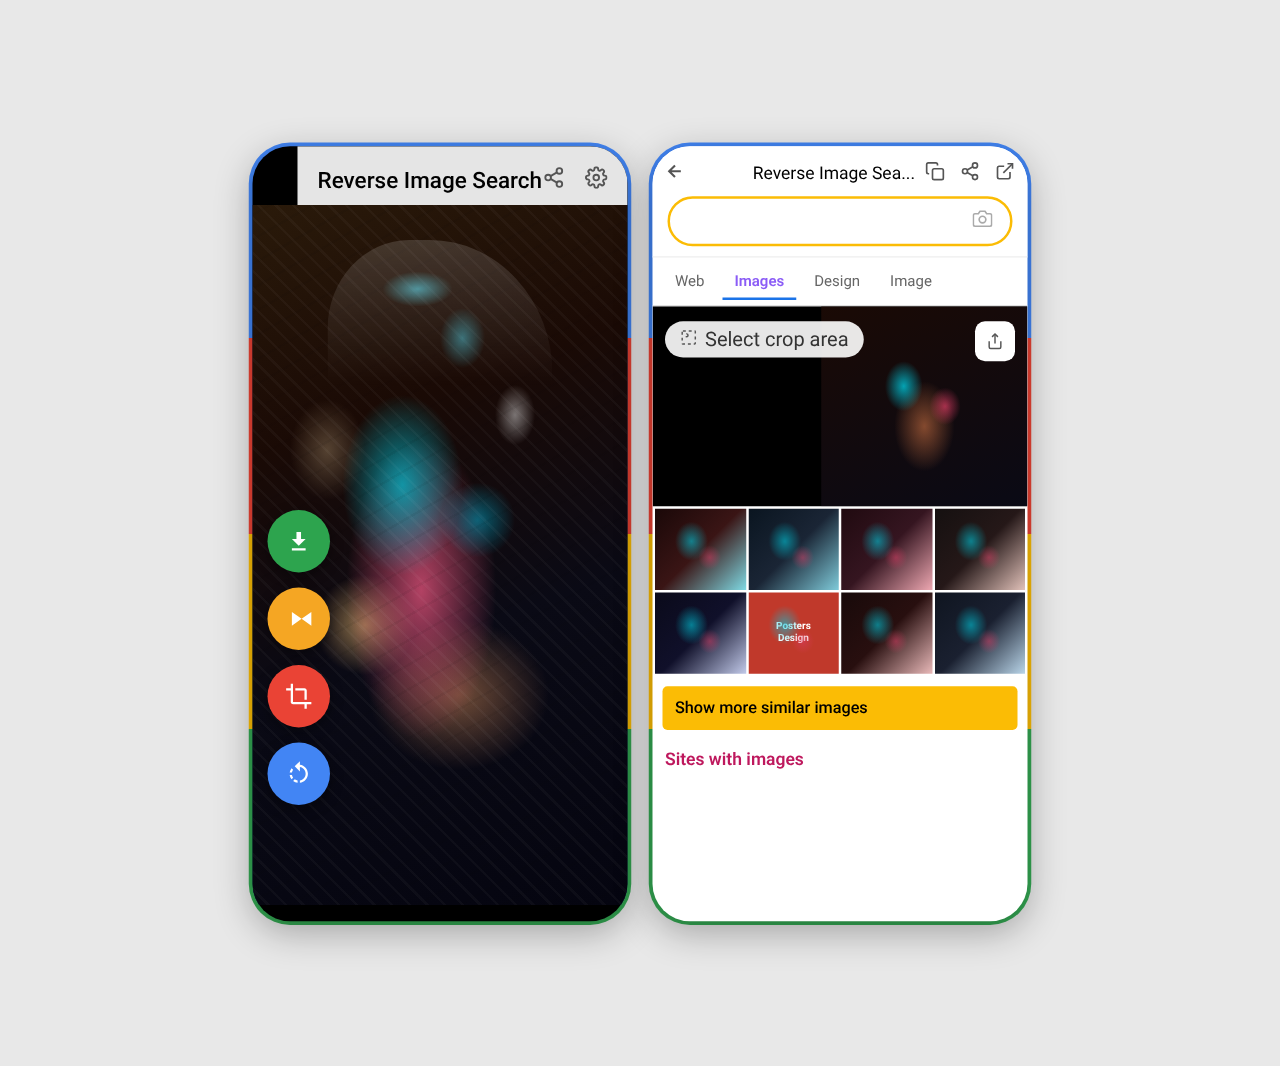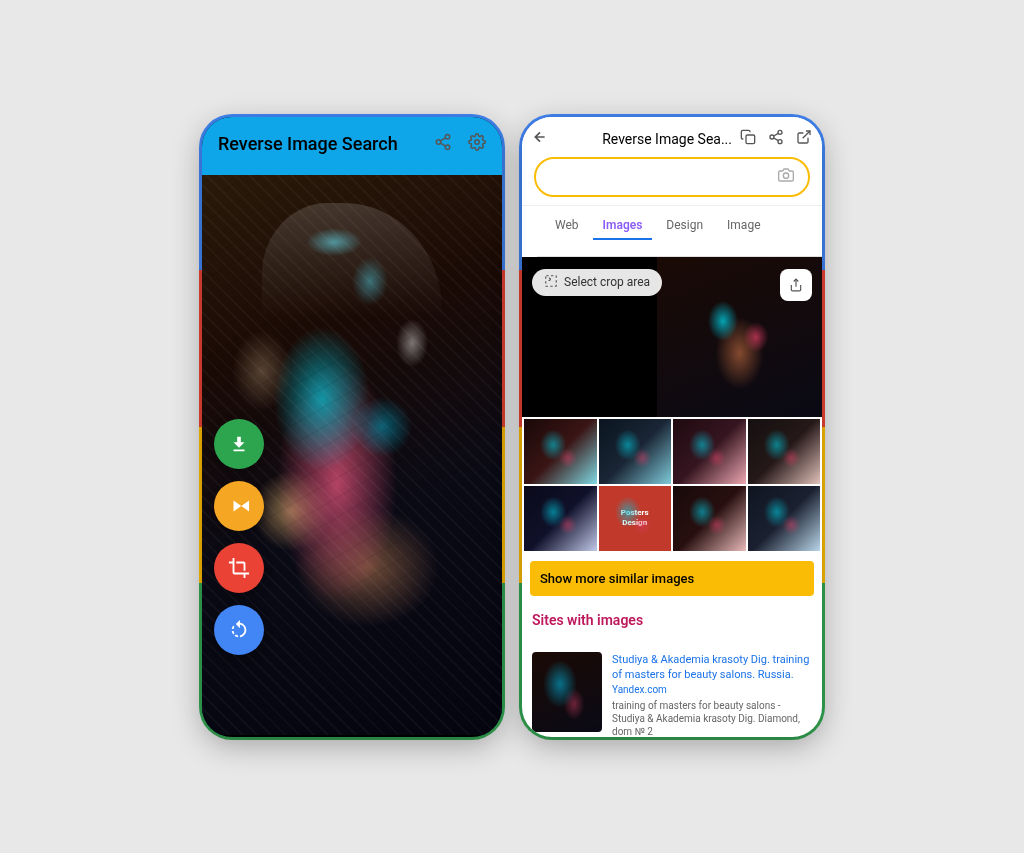--- a/index.html
+++ b/index.html
@@ -26,27 +26,28 @@
       position: relative;
       background: white;
       box-shadow: 0 8px 30px rgba(0,0,0,0.3);
     }
 
     
     .phone1 {
       background: #000;
     }
     .phone1-header {
-      background: #0ea5e9;
-      padding: 16px 16px 20px;
+      background: #e5e5e5;
+      padding: 16px 16px 8px;
       display: flex;
       align-items: center;
       justify-content: space-between;
       position: relative;
       z-index: 2;
+      margin-left: 36px;
     }
     .phone1-title {
       font-size: 18px;
       font-weight: 500;
       color: #000;
     }
     .phone1-icons {
       display: flex;
       gap: 16px;
       align-items: center;
@@ -173,23 +174,22 @@
     }
     .camera-icon {
       color: #aaa;
       font-size: 16px;
     }
 
     
     .search-tabs {
       display: flex;
       gap: 4px;
-      padding: 6px 8px 16px;
+      padding: 6px 8px 4px;
       border-bottom: 1px solid #e0e0e0;
-      margin-left: 15px;
     }
     .tab {
       padding: 6px 10px;
       font-size: 12px;
       color: #666;
       cursor: pointer;
       border-bottom: 2px solid transparent;
     }
     .tab.active {
       color: #8b5cf6;
@@ -225,21 +225,21 @@
     .crop-toolbar {
       position: absolute;
       top: 12px;
       left: 10px;
       background: rgba(255,255,255,0.9);
       border-radius: 20px;
       padding: 5px 12px;
       display: flex;
       align-items: center;
       gap: 6px;
-      font-size: 12px;
+      font-size: 16px;
       color: #333;
       justify-content: flex-end;
     }
     .share-btn-overlay {
       position: absolute;
       top: 12px;
       right: 10px;
       background: white;
       border-radius: 8px;
       width: 32px;
@@ -520,27 +520,19 @@
           </div>
           <div class="grid-cell grid-color-7"></div>
           <div class="grid-cell grid-color-8"></div>
         </div>
 
         <div class="show-more-btn">Show more similar images</div>
 
         <div class="sites-section">
           <div class="sites-title">Sites with images</div>
 
-          <div class="site-item">
-            <div class="site-thumb"></div>
-            <div class="site-info">
-              <div class="site-link-title">Studiya &amp; Akademia krasoty Dig. training of masters for beauty salons. Russia.</div>
-              <div class="site-domain">Yandex.com</div>
-              <div class="site-desc">training of masters for beauty salons - Studiya &amp; Akademia krasoty Dig. Diamond, dom № 2</div>
-            </div>
-          </div>
         </div>
 
       </div>
     </div>
   </div>
 
 </div>
 
 </body></html>

